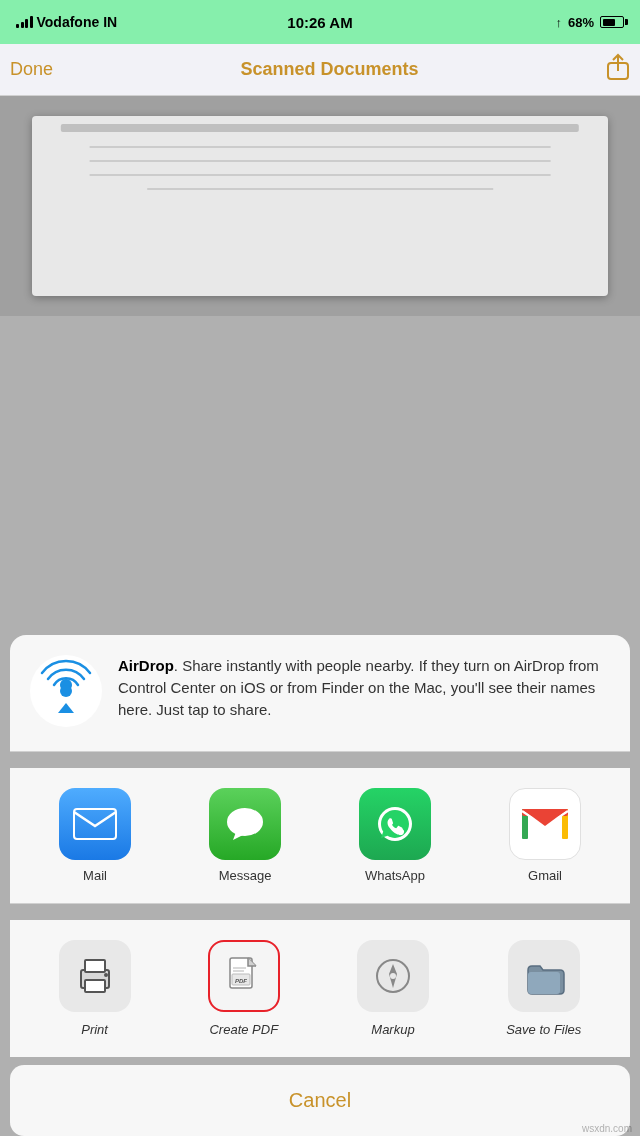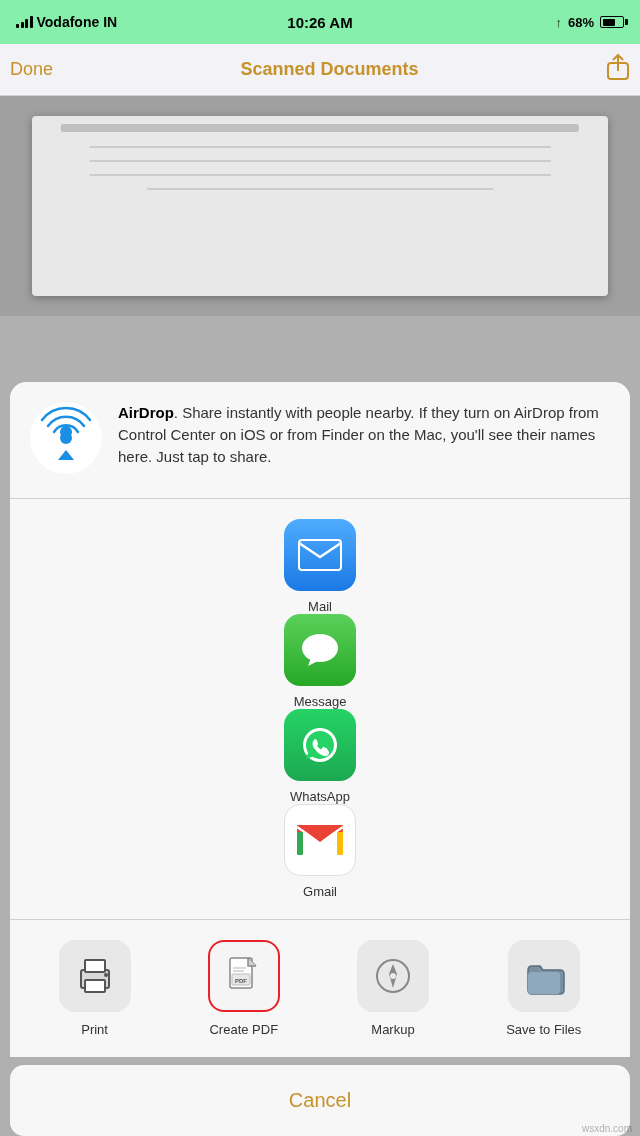--- a/index.html
+++ b/index.html
@@ -184,26 +184,25 @@
       line-height: 1.45;
     }
     .airdrop-text strong {
       font-weight: 600;
       color: #000;
     }
 
     
     .apps-section {
       background: rgba(249,249,249,0.97);
-      margin: 0 10px;
+      margin: 16px 10px;
       padding: 20px 10px;
       display: flex;
       justify-content: space-around;
       border-bottom: 1px solid #d0d0d0;
-      flex-direction: column;
     }
     .app-item {
       display: flex;
       flex-direction: column;
       align-items: center;
       gap: 8px;
       cursor: pointer;
     }
     .app-icon {
       width: 72px;
@@ -235,20 +234,21 @@
       border: 1px solid #e0e0e0;
     }
 
     
     .actions-section {
       background: rgba(249,249,249,0.97);
       margin: 0 10px;
       padding: 20px 10px;
       display: flex;
       justify-content: space-around;
+      font-style: italic;
     }
     .action-item {
       display: flex;
       flex-direction: column;
       align-items: center;
       gap: 10px;
       cursor: pointer;
       position: relative;
     }
     .action-icon-wrapper {

